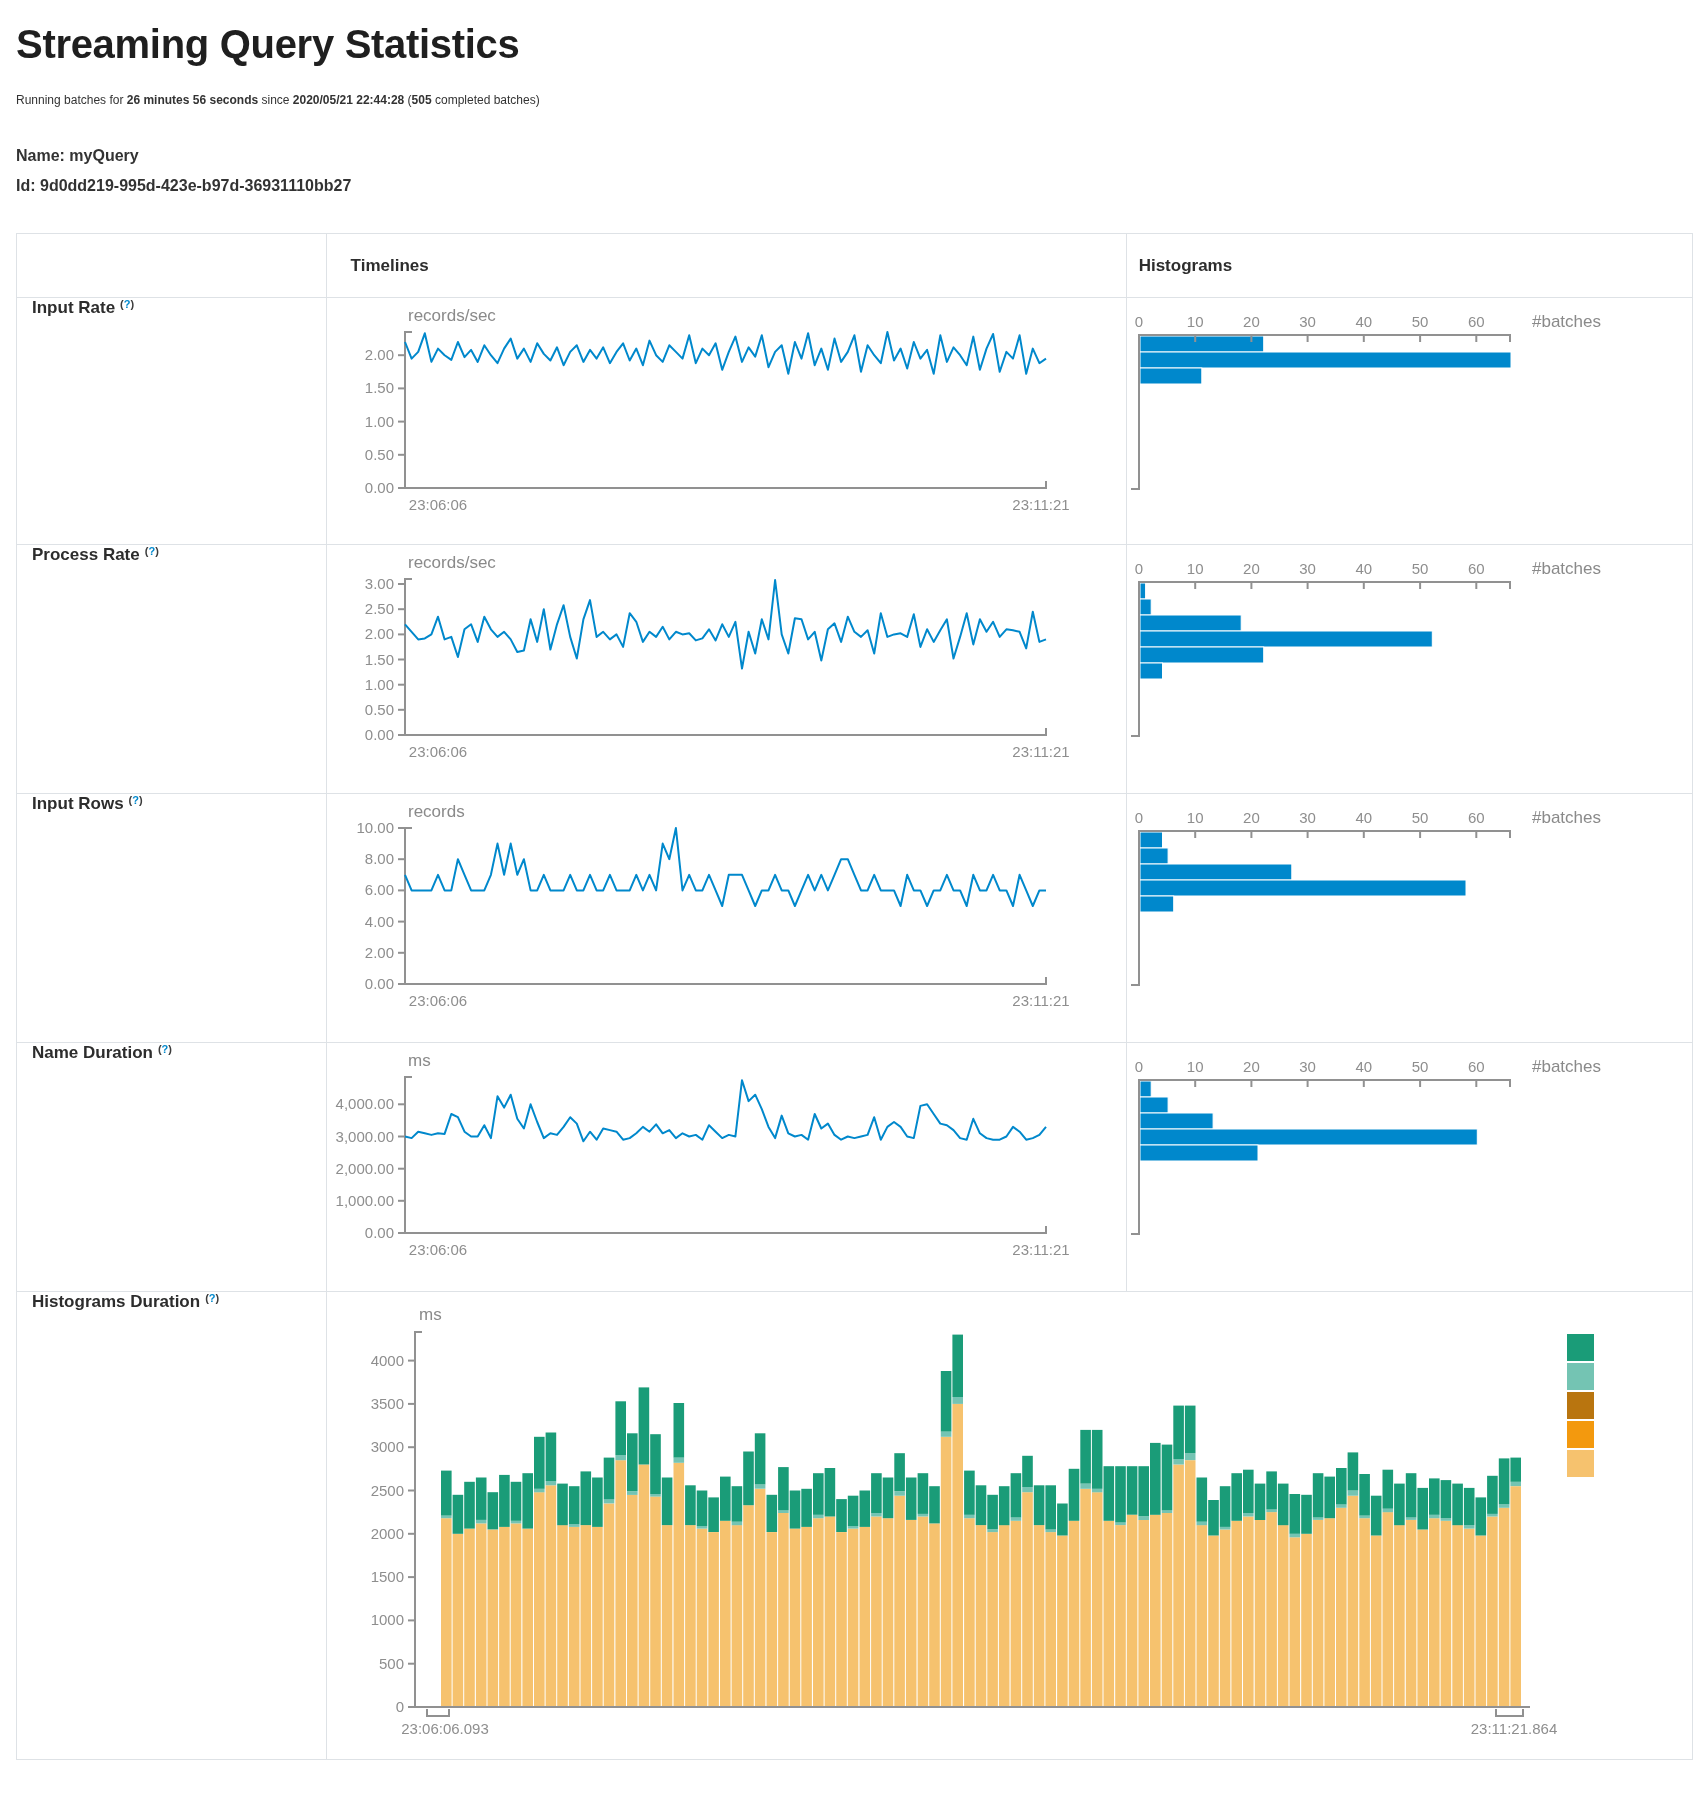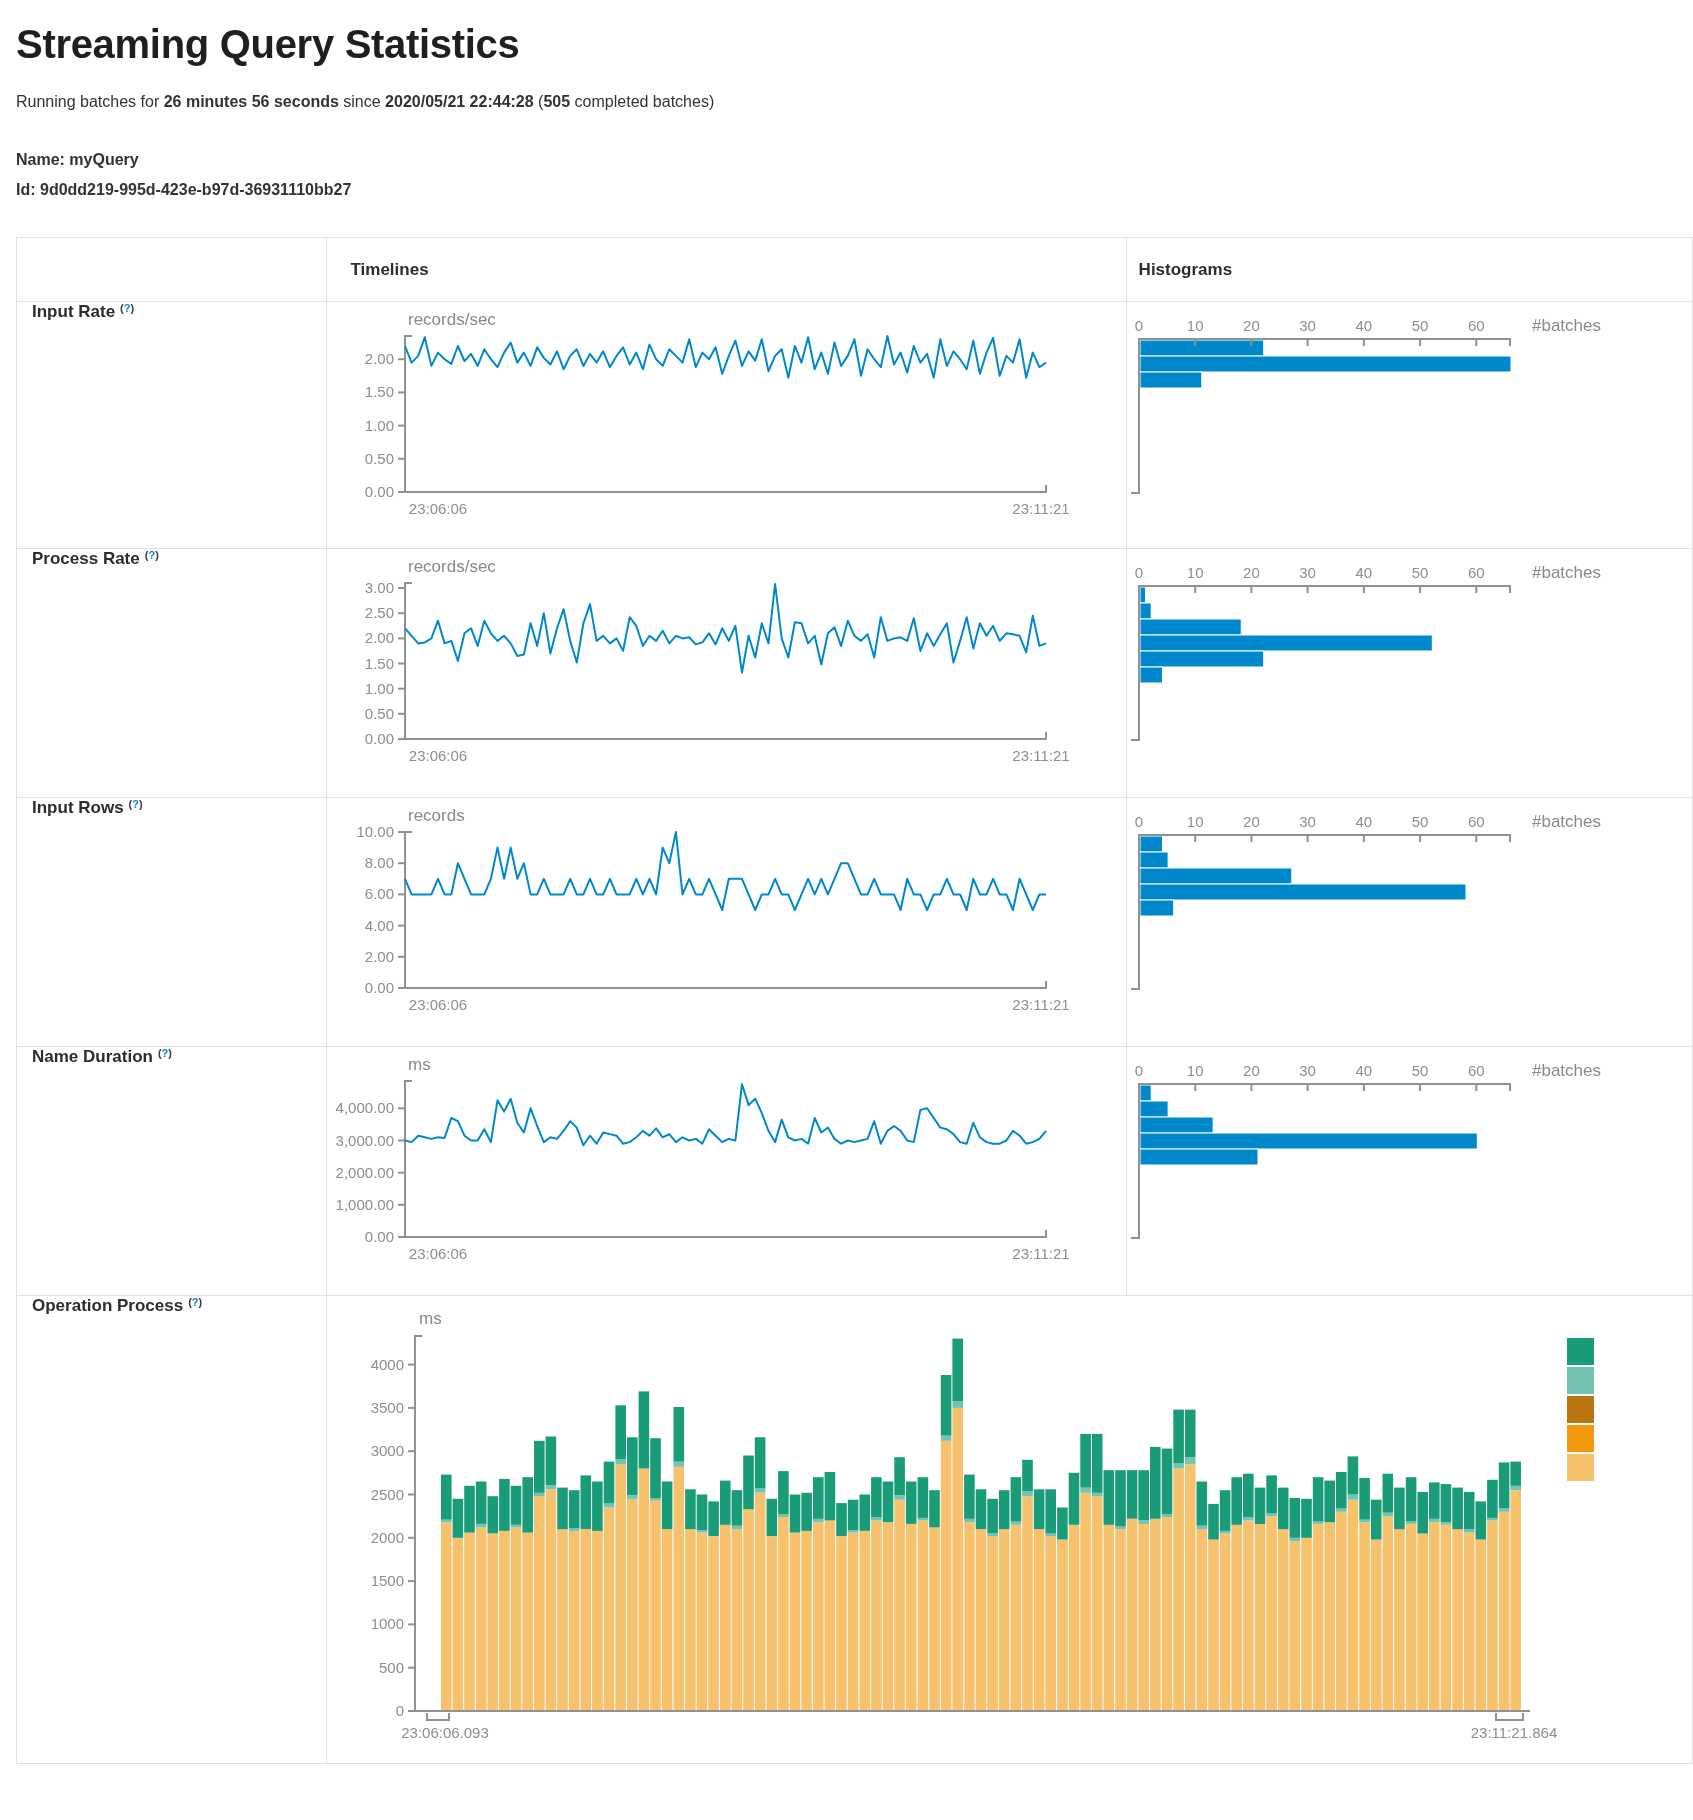--- a/index.html
+++ b/index.html
@@ -1,19 +1,19 @@
 <!DOCTYPE html>
 <html><head>
 <meta charset="utf-8">
 <style>
   html,body{margin:0;padding:0;background:#fff;}
   body{width:1693px;font-family:"Liberation Sans",sans-serif;color:#333;}
   .page{padding:14px 0 30px 16px;}
   .title{font-size:40px;font-weight:bold;color:#1f1f1f;margin:8px 0 0 0;letter-spacing:-0.3px;}
-  .running{font-size:16px;margin:26px 0 0 0;color:#333;}
+  .running{font-size:12px;margin:26px 0 0 0;color:#333;}
   .qinfo{margin:34px 0 0 0;}
   .qinfo div{font-size:16px;line-height:30px;color:#333;font-weight:bold;}
   .stat-table{border-collapse:collapse;table-layout:fixed;margin-top:32px;background:#fff;}
   .stat-table td,.stat-table th{border:1px solid #dee2e6;padding:0;vertical-align:top;background:#fff;}
   th.hcell{font-size:17px;font-weight:bold;color:#2d2d2d;text-align:left;padding:22px 16px 21px 24px;}
   th.hcell.hist{padding-left:12px;}
   .rowlabel-cell{width:273px;}
   .rowlabel{display:flex;align-items:flex-start;height:100%;padding-left:15px;font-size:17px;font-weight:bold;color:#2d2d2d;}
   .rowlabel sup{font-size:11px;font-weight:bold;color:#3b3b3b;margin-left:5px;vertical-align:super;cursor:default;}
   .rowlabel sup .q{color:#0088cc;}
@@ -257,21 +257,21 @@
               <text x="349.3" y="29" class="ax" text-anchor="middle">60</text>
               <path d="M4,191H12V37H383.0V44" fill="none" stroke="#919191" stroke-width="2"></path>
               <text x="405.0" y="29" class="ti">#batches</text>
             </svg>
           </td>
     </tr>
 
     <tr>
       <td class="rowlabel-cell">
             <div class="rowlabel">
-              <span>Operation Process</span>
+              <span>Histograms Duration</span>
               <sup><span>(</span><span class="q">?</span><span>)</span></sup>
             </div>
           </td>
       <td colspan="2">
             <svg width="1300" height="467">
               <rect x="114.0" y="226.2" width="10.6" height="188.8" fill="#f6c26e"></rect>
               <rect x="114.0" y="223.6" width="10.6" height="2.6" fill="#74c4b3"></rect>
               <rect x="114.0" y="178.6" width="10.6" height="45.0" fill="#1a9c78"></rect>
               <rect x="125.6" y="241.8" width="10.6" height="173.2" fill="#f6c26e"></rect>
               <rect x="125.6" y="202.8" width="10.6" height="39.0" fill="#1a9c78"></rect>

